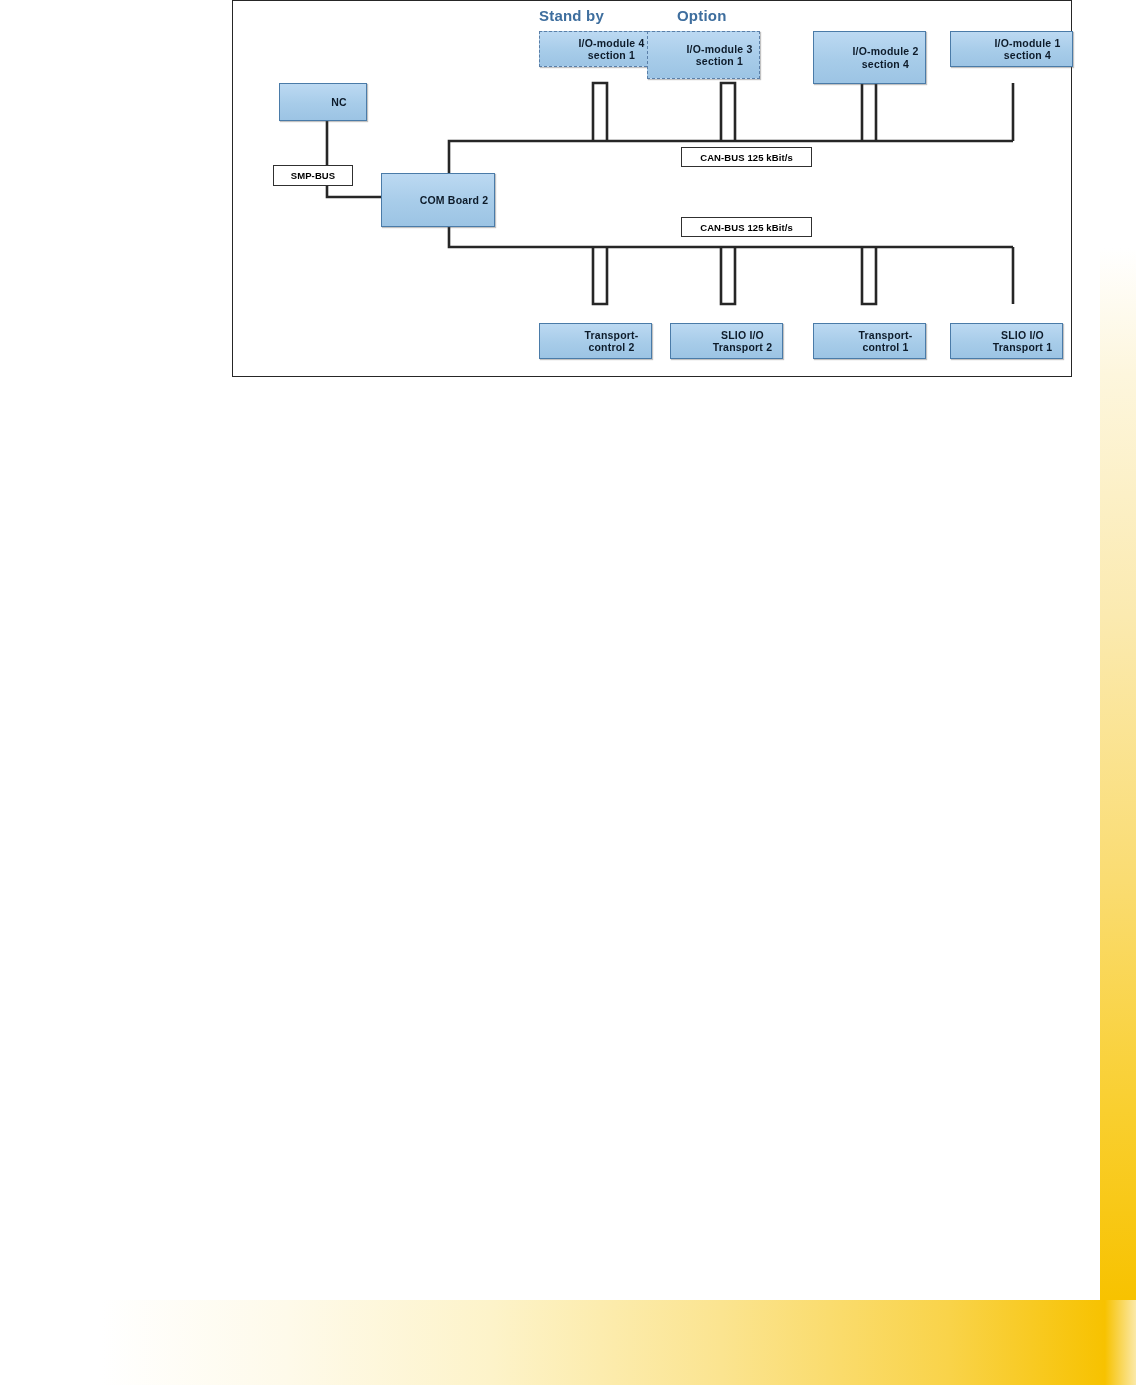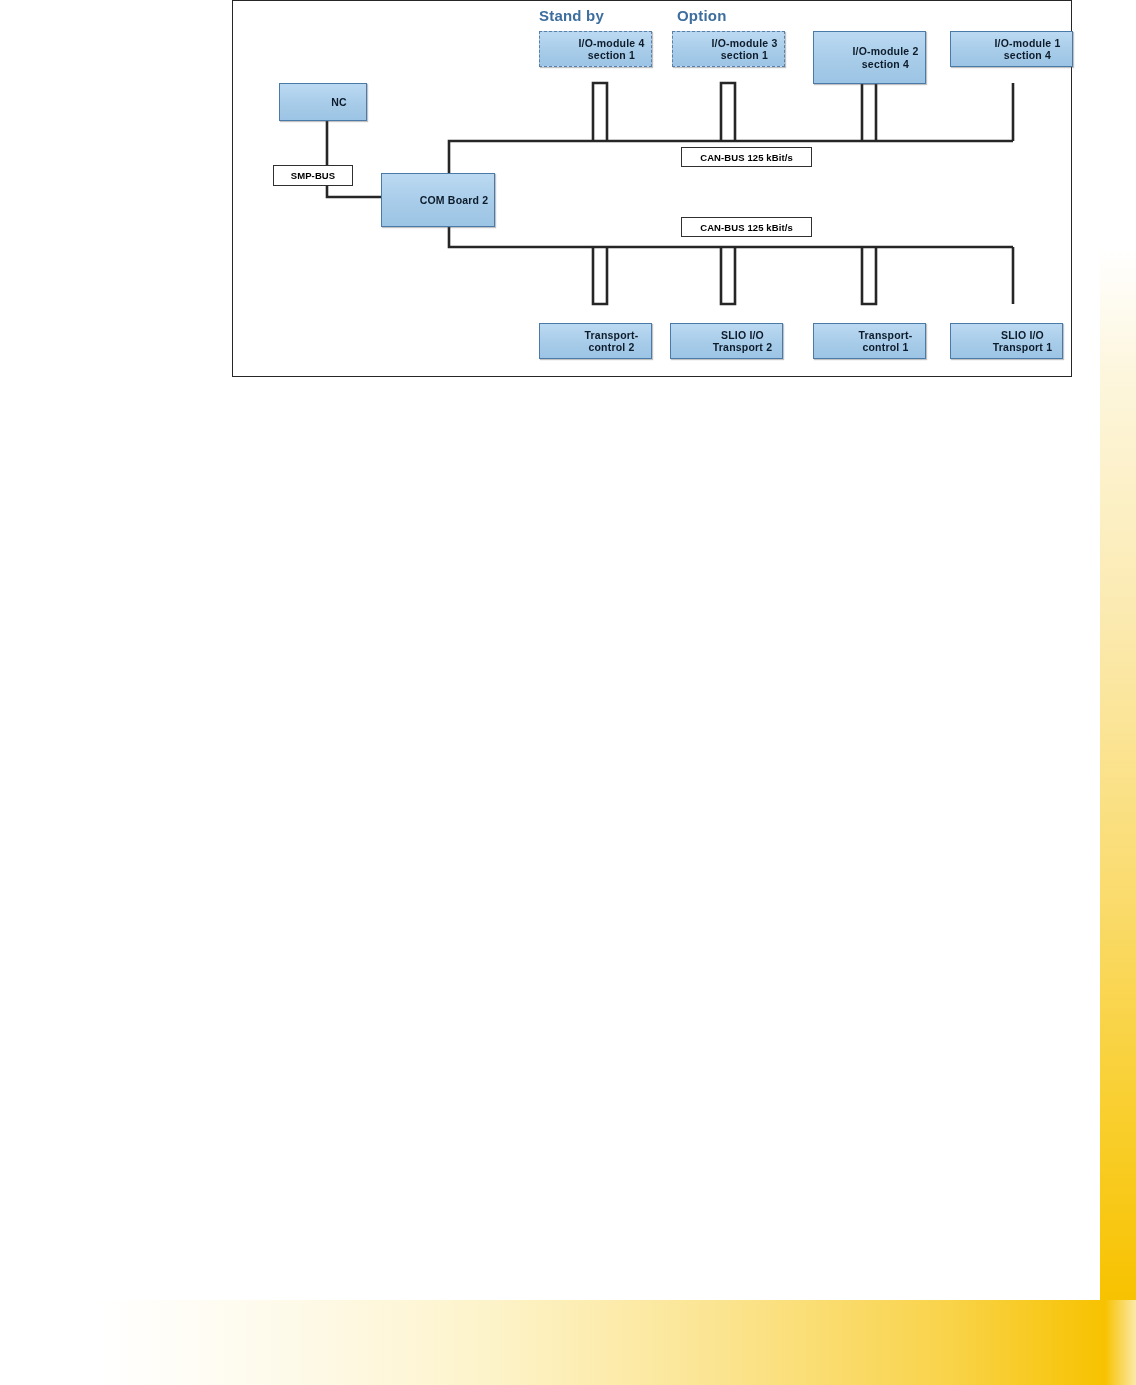--- a/index.html
+++ b/index.html
@@ -163,21 +163,21 @@
       <span>CAN-BUS 125 kBit/s</span>
     </div>
 
     <div class="node-box dashed" style="left:306px; top:30px; width:113px; height:36px;">
       <span>
         <span>I/O-module 4</span>
         <span class="line2">section 1</span>
       </span>
     </div>
 
-    <div class="node-box dashed" style="left:439px; top:30px; width:113px; height:36px;">
+    <div class="node-box dashed" style="left:414px; top:30px; width:113px; height:48px;">
       <span>
         <span>I/O-module 3</span>
         <span class="line2">section 1</span>
       </span>
     </div>
 
     <div class="node-box" style="left:580px; top:30px; width:113px; height:53px;">
       <span>
         <span>I/O-module 2</span>
         <span class="line2">section 4</span>

